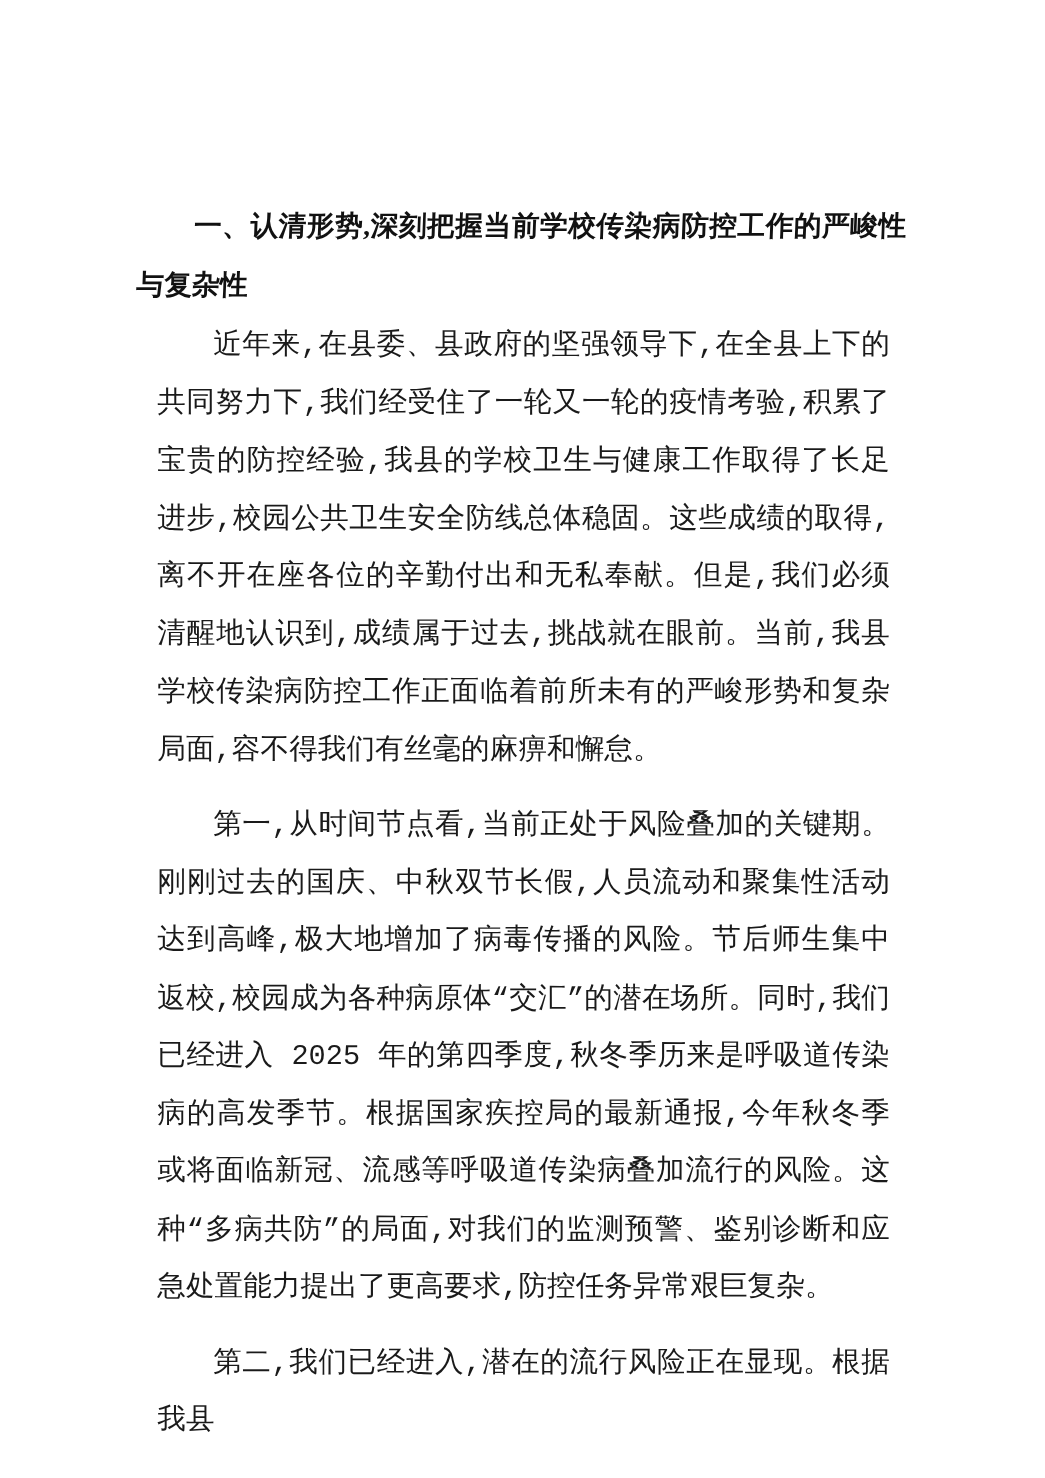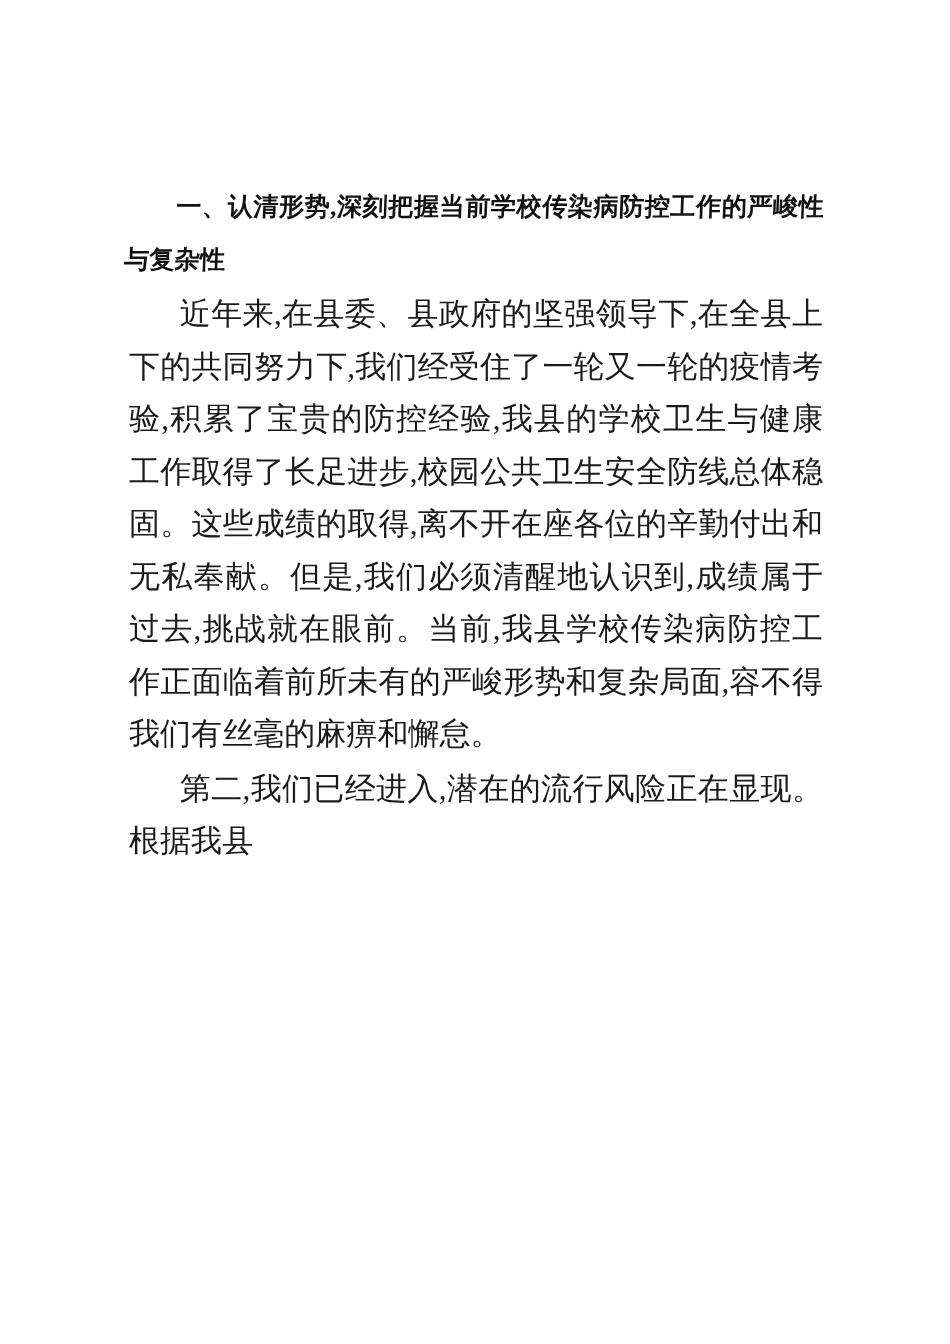--- a/index.html
+++ b/index.html
@@ -44,29 +44,29 @@
     text-indent: 50.4px;
     margin: 0 0 0 0;
     word-break: break-all;
     color: #111111;
     transform: skewX(-2.2deg);
     transform-origin: left top;
   }
 
   
   .para {
-    font-family: Liberation Serif, serif;
+    font-family: Liberation Mono, monospace;
     font-weight: normal;
-    font-size: 31px;
+    font-size: 26px;
     line-height: 52.5px;
     letter-spacing: 0.05px;
     text-align: justify;
     text-justify: inter-character;
     text-indent: 50.8px;
-    margin: 2px;
+    margin: 16px;
     word-break: break-all;
     color: #1a1a1a;
   }
 
   .para-first {
     margin-top: 2px;
   }
 
   
 
@@ -79,17 +79,18 @@
 </head>
 <body>
 
 <div class="page">
   <div class="content">
 
     <h1 class="heading">一、认清形势,深刻把握当前学校传染病防控工作的严峻性与复杂性</h1>
 
     <p class="para para-first">近年来,在县委、县政府的坚强领导下,在全县上下的共同努力下,我们经受住了一轮又一轮的疫情考验,积累了宝贵的防控经验,我县的学校卫生与健康工作取得了长足进步,校园公共卫生安全防线总体稳固。这些成绩的取得,离不开在座各位的辛勤付出和无私奉献。但是,我们必须清醒地认识到,成绩属于过去,挑战就在眼前。当前,我县学校传染病防控工作正面临着前所未有的严峻形势和复杂局面,容不得我们有丝毫的麻痹和懈怠。</p>
 
+    <p class="para">第一,从时间节点看,当前正处于风险叠加的关键期。刚刚过去的国庆、中秋双节长假,人员流动和聚集性活动达到高峰,极大地增加了病毒传播的风险。节后师生集中返校,校园成为各种病原体“交汇”的潜在场所。同时,我们已经进入 2025 年的第四季度,秋冬季历来是呼吸道传染病的高发季节。根据国家疾控局的最新通报,今年秋冬季或将面临新冠、流感等呼吸道传染病叠加流行的风险。这种“多病共防”的局面,对我们的监测预警、鉴别诊断和应急处置能力提出了更高要求,防控任务异常艰巨复杂。</p>
 
     <p class="para">第二,我们已经进入,潜在的流行风险正在显现。根据我县</p>
 
   </div>
 </div>
 
 </body></html>

